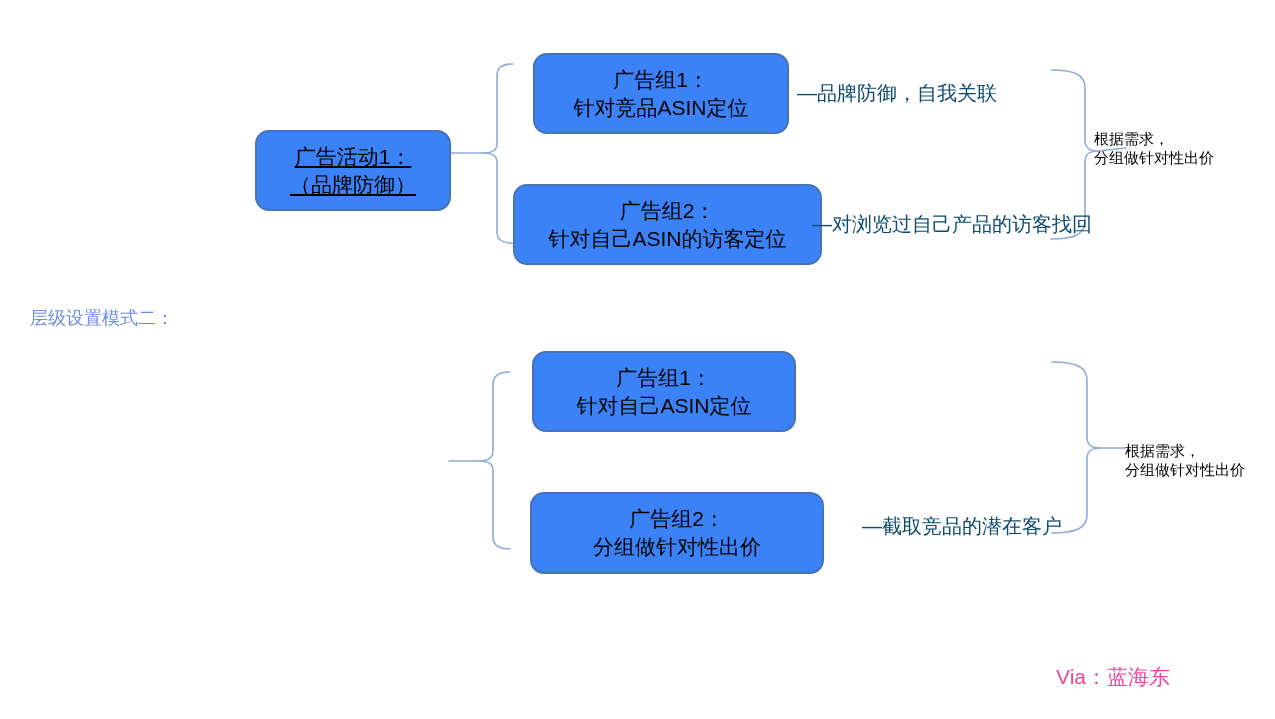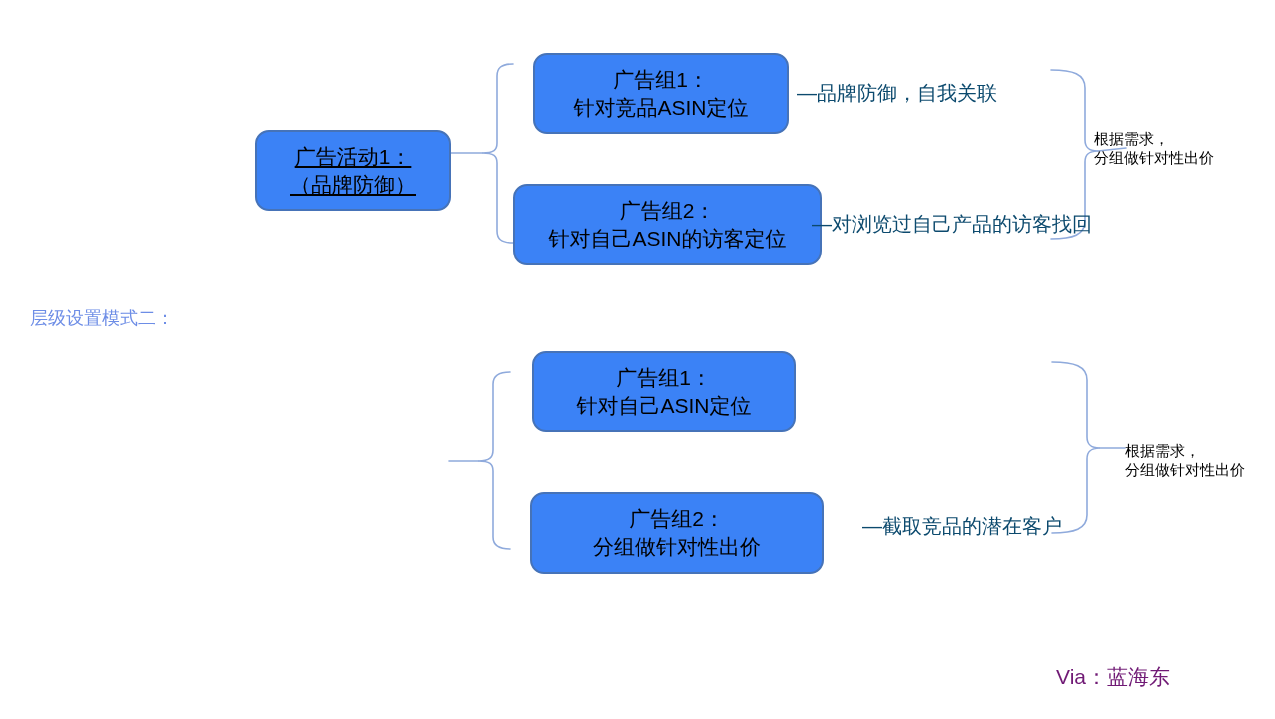--- a/index.html
+++ b/index.html
@@ -56,21 +56,21 @@
     position: absolute;
     left: 30px; top: 306px;
     font-size: 18px;
     color: #6d8de6;
     white-space: nowrap;
   }
   #watermark {
     position: absolute;
     left: 1056px; top: 663px;
     font-size: 21px;
-    color: #701a75;
+    color: #ec4899;
     white-space: nowrap;
   }
   
   #c1  { left: 255px; top: 130px; width: 192px; height: 77px; text-decoration: underline; }
   #g1a { left: 533px; top: 53px;  width: 252px; height: 77px; }
   #g1b { left: 513px; top: 184px; width: 305px; height: 77px; }
   #n1a { left: 797px; top: 82px; }
   #n1b { left: 812px; top: 213px; }
   #bn1 { left: 1094px; top: 129px; }
   

